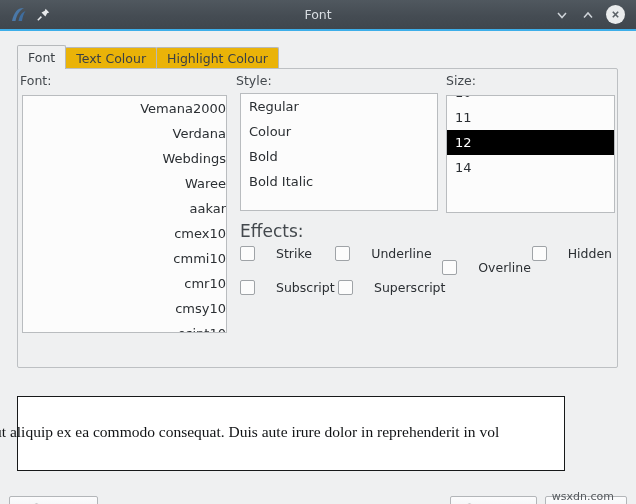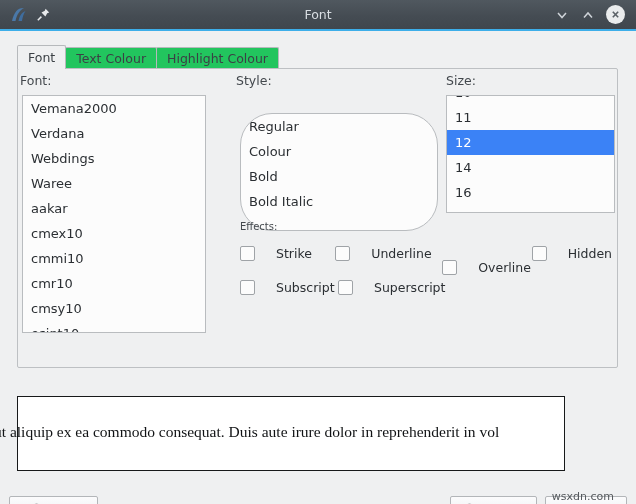--- a/index.html
+++ b/index.html
@@ -82,21 +82,21 @@
   }
   .tab {
     height: 22px;
     line-height: 22px;
     padding: 0 10px;
     font-size: 12.5px;
     color: #3b4045;
     border: 1px solid #b6b9bc;
     border-bottom: none;
     border-radius: 2px 2px 0 0;
-    background: #22c55e;
+    background: #eab308;
     box-sizing: border-box;
     margin-right: -1px;
     cursor: default;
   }
   .tab.active {
     background: #eff0f1;
     height: 24px;
     line-height: 24px;
     border-color: #b6b9bc;
     position: relative;
@@ -133,49 +133,49 @@
   .col-label.size  { left: 428px; width: 172px; }
 
   
   .listbox {
     position: absolute;
     background: #fcfcfc;
     border: 1px solid #b9bcbf;
     box-sizing: border-box;
     overflow: hidden;
   }
-  .lb-font  { left: 4px;   top: 26px; width: 184px; height: 238px; }
-  .lb-style { left: 222px; top: 44px; width: 198px; height: 118px; border-radius: 32px; }
+  .lb-font  { left: 4px;   top: 26px; width: 205px; height: 238px; text-align: right; }
+  .lb-style { left: 222px; top: 24px; width: 198px; height: 118px; }
   .lb-size  { left: 428px; top: 26px; width: 169px; height: 118px; }
 
   .lb-inner { position: relative; }
   .lb-font .lb-inner  { margin-top: 0px; }
   .lb-size .lb-inner  { margin-top: -16px; }
 
   .li {
     height: 25px;
     line-height: 25px;
     padding: 0 0 0 8px;
     font-size: 13px;
     color: #2b2f33;
     white-space: nowrap;
     cursor: default;
     box-sizing: border-box;
   }
   .li.selected {
-    background: #3b82f6;
+    background: #000000;
     color: #ffffff;
   }
 
   
   .effects-label {
     position: absolute;
     left: 222px;
     top: 152px;
-    font-size: 10px;
+    font-size: 17px;
     color: #43484d;
   }
   .effects-grid {
     position: absolute;
     left: 222px;
     top: 172px;
     width: 372px;
   }
   .eff-row {
     display: flex;
@@ -337,21 +337,20 @@
         <div class="li">Bold Italic</div>
       </div>
     </div>
 
     <div class="listbox lb-size">
       <div class="lb-inner">
         <div class="li">10</div>
         <div class="li">11</div>
         <div class="li selected">12</div>
         <div class="li">14</div>
-        <div class="li">16</div>
       </div>
     </div>
 
     <div class="effects-label">Effects:</div>
     <div class="effects-grid">
       <div class="eff-row">
         <label class="eff-item w1">
           <span class="cb"></span>
           <span class="eff-text">Strike</span>
         </label>

